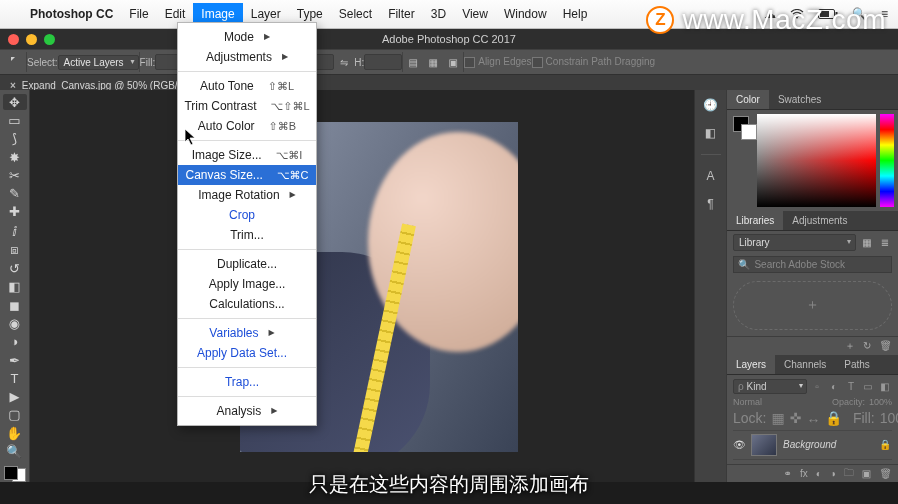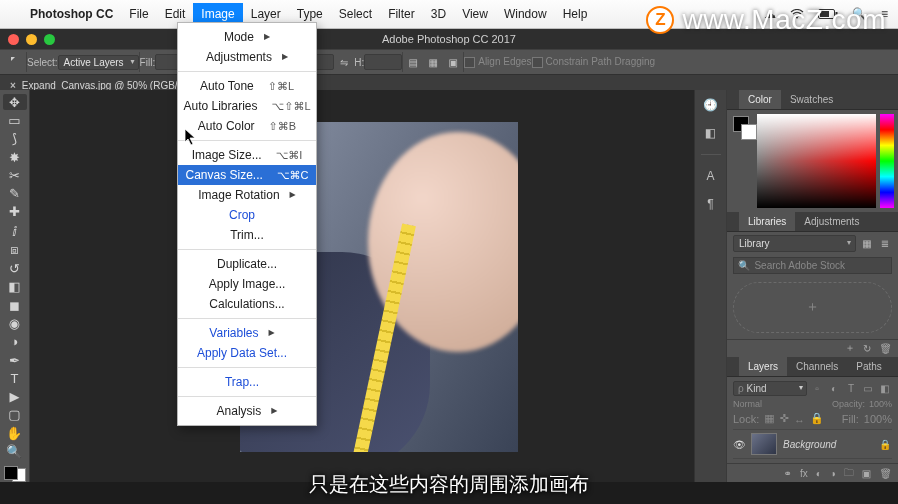--- a/index.html
+++ b/index.html
@@ -42,42 +42,42 @@
 
 .canvas-area { flex: 1; background: #262626; position: relative; }
 .canvas-img { position: absolute; left: 210px; top: 32px; width: 278px; height: 330px; overflow: hidden; background: linear-gradient(120deg,#8a93a6,#3a4356); }
 .canvas-img .blob1 { position:absolute; top:10px; right:-30px; width:180px; height:220px; background: radial-gradient(circle at 30% 30%, #f2d6c9, #c9a590); border-radius:50%; filter:blur(2px);}
 .canvas-img .blob2 { position:absolute; bottom:-20px; left:-30px; width:220px; height:220px; background: linear-gradient(140deg,#2e3347,#4b5271); border-radius:40%; }
 .canvas-img .tape { position:absolute; top:100px; left:135px; width:14px; height:260px; background: repeating-linear-gradient(#f5d94a,#f5d94a 8px,#d8bb2a 8px,#d8bb2a 10px); transform: rotate(12deg); }
 
 .panels { width: 172px; background: #535353; border-left: 1px solid #3a3a3a; display: flex; flex-direction: column; font-size: 10px; color: #d4d4d4; }
 .panel-tabs { display: flex; background: #3d3d3d; border-bottom: 1px solid #2d2d2d; }
 .panel-tab { padding: 4px 9px; font-size: 10px; color: #bcbcbc; }
-.panel-tab.active { background: #535353; color: #e8e8e8; margin-left: 12px; }
+.panel-tab.active { background: #535353; color: #e8e8e8; }
 .color-panel { height: 110px; display:flex; }
 .fgbg { width:30px; padding:6px;}
 .fgbg .fg { width:16px; height:16px; background:#000; border:1px solid #888;}
 .fgbg .bg { width:16px; height:16px; background:#fff; border:1px solid #888; margin-top:-8px; margin-left:8px;}
 .color-spectrum { flex:1; margin:4px 4px 4px 0; position:relative; background: linear-gradient(to bottom, #fff, transparent, #000), linear-gradient(to right, #808080, #ff0000); }
 .hue-strip { width:14px; margin:4px 4px 4px 0; background: linear-gradient(to bottom, #ff00ff,#ff0000,#ffff00,#00ff00,#00ffff,#0000ff,#ff00ff); }
 .lib-select { display:flex; align-items:center; gap:4px; padding:3px 6px;}
 .mini-select { flex:1; background:#474747; border:1px solid #3b3b3b; padding:2px 5px; font-size:10px; color:#ddd; border-radius:2px; position:relative;}
 .mini-select::after{content:"▾"; position:absolute; right:4px; top:2px; font-size:8px; color:#aaa;}
 .view-ico { width:14px; height:14px; color:#bbb; display:flex; align-items:center; justify-content:center;}
 .search-row { margin:2px 6px; background:#474747; border:1px solid #3b3b3b; padding:2px 4px; display:flex; align-items:center; gap:4px; color:#888; }
 .drop-zone { margin:6px; height:54px; border:1px dashed #6b6b6b; border-radius:40px; display:flex; align-items:center; justify-content:center; color:#888; font-size:14px;}
 .panel-footer { height:20px; border-top:1px solid #3d3d3d; display:flex; justify-content:flex-end; align-items:center; gap:8px; padding:0 6px; color:#aaa;}
 .layers-body { padding:4px 6px;}
 .layers-row1 { display:flex; gap:3px; align-items:center; margin-bottom:3px;}
 .layers-row1 .kind { flex:1; background:#474747; border:1px solid #3b3b3b; font-size:10px; color:#ccc; padding:1px 4px; border-radius:2px; position:relative;}
 .layers-row1 .kind::after{content:"▾"; position:absolute; right:3px; top:1px; font-size:8px;}
 .filter-ico { width:14px; height:14px; color:#999; font-size:10px; display:flex; align-items:center; justify-content:center;}
 .layers-row2 { display:flex; gap:4px; align-items:center; color:#888; font-size:9px; margin-bottom:3px;}
 .layers-row2 .grow{flex:1;}
-.lock-row { display:flex; gap:5px; align-items:flex-end; color:#888; font-size:11px; margin-bottom:4px;}
+.lock-row { display:flex; gap:5px; align-items:flex-start; color:#888; font-size:14px; margin-bottom:4px;}
 .layer-item { display:flex; align-items:center; gap:6px; padding:3px 0; border-top:1px solid #474747; border-bottom:1px solid #474747;}
 .eye { width:12px; color:#ddd;}
 .thumb { width:26px; height:22px; background: linear-gradient(135deg,#6b7289,#2f3547); border:1px solid #777;}
 .layer-name { flex:1; font-style: italic; font-size:10px; }
 .lock-ic { color:#bbb; font-size:10px;}
 
 .strip { position:absolute; top:90px; bottom:22px; right:172px; width:32px; background:#424242; border-left:1px solid #333; display:flex; flex-direction:column; align-items:center; gap:10px; padding-top:6px;}
 .strip-ico { width:18px; height:18px; color:#bfbfbf; display:flex; align-items:center; justify-content:center; font-size:12px;}
 .strip-sep { width:20px; height:1px; background:#555; margin:2px 0;}
 
@@ -311,21 +311,21 @@
     </div>
     <div class="dd-item sub">
       <span>Adjustments</span>
     </div>
     <div class="dd-sep"></div>
     <div class="dd-item">
       <span>Auto Tone</span>
       <span class="shortcut">⇧⌘L</span>
     </div>
     <div class="dd-item">
-      <span>Auto Libraries</span>
+      <span>Trim Contrast</span>
       <span class="shortcut">⌥⇧⌘L</span>
     </div>
     <div class="dd-item">
       <span>Auto Color</span>
       <span class="shortcut">⇧⌘B</span>
     </div>
     <div class="dd-sep"></div>
     <div class="dd-item">
       <span>Image Size...</span>
       <span class="shortcut">⌥⌘I</span>

